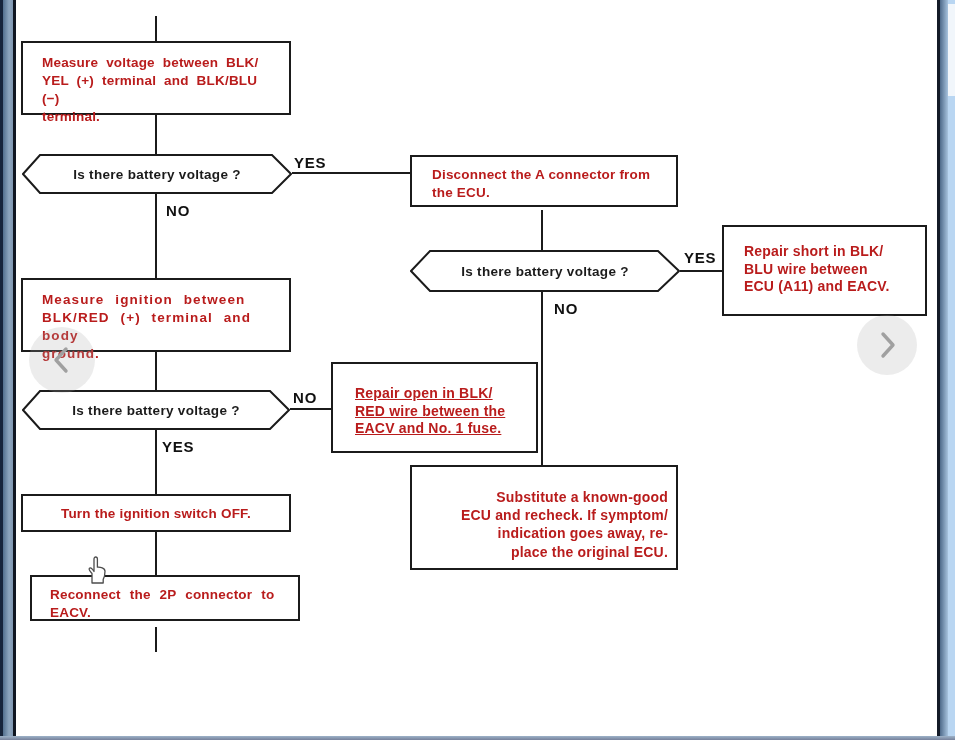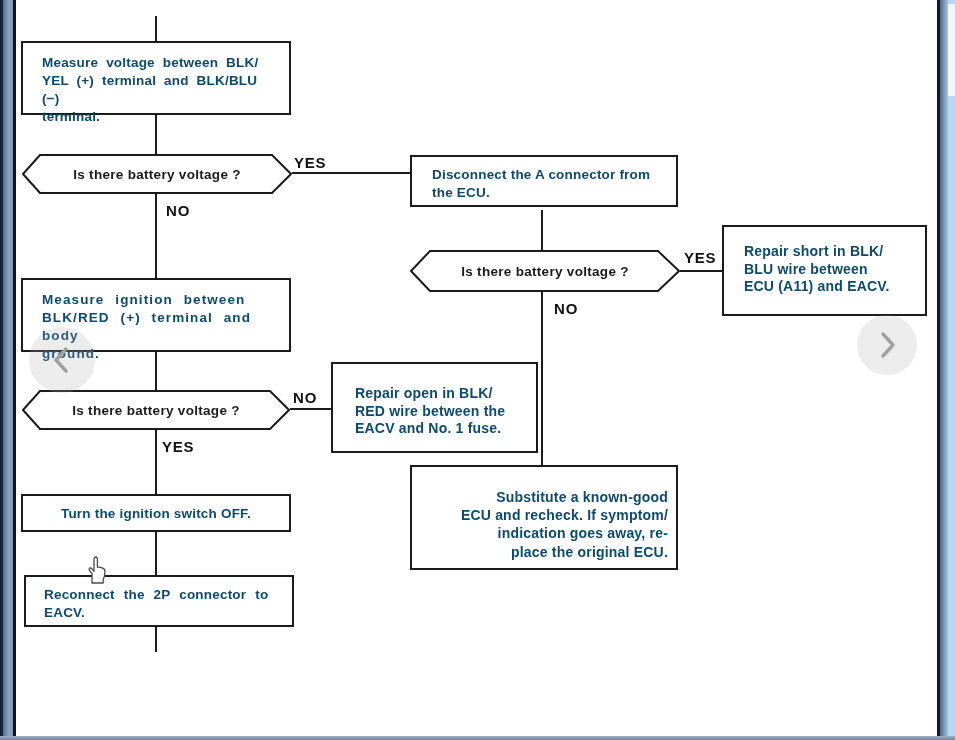--- a/index.html
+++ b/index.html
@@ -16,29 +16,29 @@
   .scanline-right{left:937px;top:0;width:3px;height:740px;background:#141b28;}
   .edge-right-slate{left:940px;top:0;width:8px;height:740px;
     background:linear-gradient(90deg,#4e6a8a,#a7c3de);}
   .scroll-track{left:948px;top:0;width:7px;height:740px;background:#b9d6f2;}
   .scroll-thumb{left:948px;top:4px;width:7px;height:92px;background:#f1f6fb;}
   .edge-bottom{left:0;top:736px;width:955px;height:4px;
     background:linear-gradient(180deg,#9db2c8,#76819b);}
   
   .node{
     position:absolute;background:#fff;border:2px solid #1b1b1b;
-    color:#0c4a6e;font-weight:bold;font-size:13.5px;line-height:1.34;
+    color:#b91c1c;font-weight:bold;font-size:13.5px;line-height:1.34;
     white-space:pre-line;box-sizing:border-box;letter-spacing:.2px;
   }
   .measure1{word-spacing:4px;padding:11px 14px 0 19px;}
   .measure2{word-spacing:6px;letter-spacing:1.1px;padding:11px 10px 0 19px;}
   .disconnect{padding:9px 12px 0 20px;}
   .repair{font-size:14px;line-height:1.25;}
   .repair-short{padding:16px 18px 0 20px;}
-  .repair-open{padding:21px 12px 0 22px;}
+  .repair-open{padding:21px 12px 0 22px;text-decoration:underline;}
   .substitute{font-size:14px;line-height:1.3;padding:21px 8px 0 30px;text-align:right;}
   .ignition{text-align:center;padding:9px 4px 2px 4px;}
   .reconnect{word-spacing:5px;padding:9px 10px 0 18px;}
   .hex{position:absolute;}
   .hex svg{position:absolute;left:0;top:0;}
   .hex polygon{fill:#ffffff;stroke:#1b1b1b;stroke-width:2;}
   .hex-text{
     position:absolute;inset:0;display:flex;align-items:center;justify-content:center;
     color:#1b1b1b;font-weight:bold;font-size:13.5px;letter-spacing:.3px;
   }
@@ -132,21 +132,21 @@
 RED wire between the
 EACV and No. 1 fuse.</div>
 
   <div class="node substitute" style="left:410px;top:465px;width:268px;height:105px">Substitute a known-good
 ECU and recheck. If symptom/
 indication goes away, re-
 place the original ECU.</div>
 
   <div class="node ignition" style="left:21px;top:494px;width:270px;height:38px">Turn the ignition switch OFF.</div>
 
-  <div class="node reconnect" style="left:24px;top:575px;width:270px;height:52px">Reconnect the 2P connector to
+  <div class="node reconnect" style="left:30px;top:575px;width:270px;height:46px">Reconnect the 2P connector to
 EACV.</div>
 
   <button class="navbtn nav-prev">
     <span>
       <svg width="26" height="34" viewBox="0 0 26 34">
         <polyline class="chev" points="17,6 7,17 17,28" fill="none" stroke="#a0a0a0" stroke-width="3.4" stroke-linecap="round" stroke-linejoin="round"></polyline>
       </svg>
     </span>
   </button>
   <button class="navbtn nav-next">

